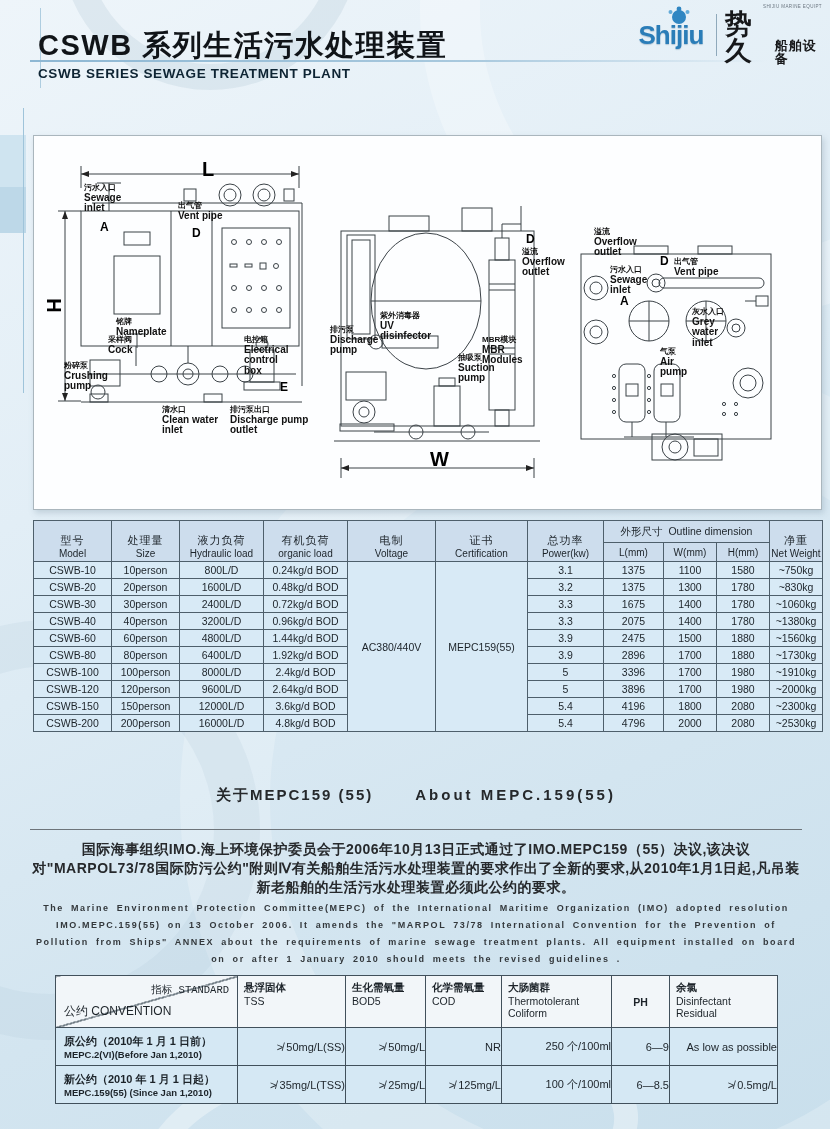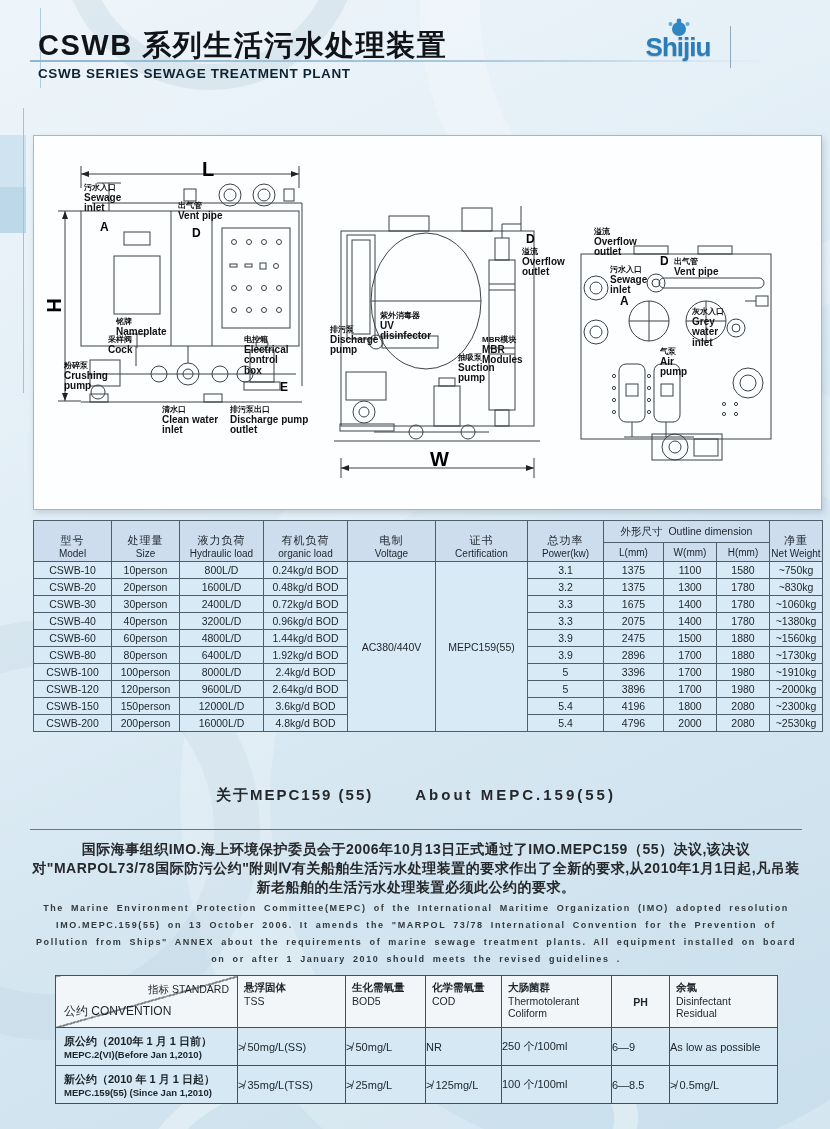--- a/index.html
+++ b/index.html
@@ -20,21 +20,21 @@
   .edge-sq2 { position:absolute; left:0; top:187px; width:26px; height:46px; background:#bdd8e8; }
   .vline1 { position:absolute; left:40px; top:8px; width:1px; height:80px; background:#aecde0; }
   .vline2 { position:absolute; left:23px; top:108px; width:1px; height:285px; background:#9fc4da; }
 
   
   .title-zh { position:absolute; left:38px; top:26px; font-size:29px; font-weight:bold; color:#101418; letter-spacing:1.5px; }
   .title-rule { position:absolute; left:30px; top:60px; width:738px; height:2px;
     background:linear-gradient(to right,#8db7d3 0%,#a9c9de 60%,rgba(169,201,222,0)); }
   .title-en { position:absolute; left:38px; top:66px; font-size:13.5px; font-weight:bold; color:#0e2433; letter-spacing:0.6px; }
 
-  .logo { position:absolute; right:8px; top:18px; width:190px; height:58px; display:flex; align-items:center; }
+  .logo { position:absolute; right:8px; top:6px; width:190px; height:58px; display:flex; align-items:center;justify-content:flex-end; }
   .logo-mark { position:relative; width:92px; text-align:center; }
   .logo-drop { position:absolute; left:34px; top:-14px; }
   .logo-brand { font-size:26px; font-weight:bold; color:#2a7db8; letter-spacing:-1px; text-shadow:0 1px 1px rgba(30,80,120,0.25); }
   .logo-bar { width:1px; height:42px; background:#8fa9bb; margin:0 8px 0 6px; }
   .logo-right { line-height:1; }
   .logo-tagline { font-size:4.5px; color:#6b7680; letter-spacing:0.4px; margin-bottom:1px; text-align:right; }
   .logo-row { display:flex; align-items:flex-end; }
   .logo-zh { font-size:27px; font-weight:bold; color:#17181a; letter-spacing:1px; }
   .logo-sub { font-size:13px; font-weight:bold; color:#17181a; margin-left:3px; letter-spacing:1px; }
 
@@ -67,28 +67,28 @@
   .about .p-zh { font-size:14px; font-weight:bold; line-height:19px; letter-spacing:0.5px; color:#26292c; margin-bottom:3px; }
   .about .p-en { font-size:9px; font-weight:bold; line-height:17px; letter-spacing:1.6px; word-spacing:3px; color:#33383c; }
 
   
   .standards { position:absolute; left:55px; top:975px; width:722px; table-layout:fixed; }
   .standards th, .standards td { border:1px solid #41505b; color:#1c2329; }
   .standards th { background:#f2f6f9; font-weight:normal; text-align:left; vertical-align:top; padding:5px 6px; height:52px; }
   .standards th .h-zh { font-size:10.5px; font-weight:bold; }
   .standards th .h-en { font-size:10.5px; }
   .standards th.ph-col { text-align:center; vertical-align:middle; }
-  .standards td { background:#d5e8f4; height:38px; text-align:left; font-size:11px; }
+  .standards td { background:#d5e8f4; height:38px; text-align:right; font-size:11px; }
   .standards td.rowlabel { text-align:left; padding:3px 8px; }
   .standards .rl-zh { font-size:11px; font-weight:bold; display:block; }
   .standards .rl-en { font-size:9.5px; font-weight:bold; display:block; }
   .corner { position:relative; background:
       linear-gradient(to bottom right, transparent calc(50% - 0.6px), #41505b calc(50% - 0.6px), #41505b calc(50% + 0.6px), transparent calc(50% + 0.6px)),
       #f2f6f9 !important; }
-  .corner .c-top { position:absolute; right:8px; top:7px; font-size:10.5px; }
+  .corner .c-top { position:absolute; right:8px; top:7px; font-size:10.5px;font-family:Liberation Mono, monospace; }
   .corner .c-bottom { position:absolute; left:8px; bottom:7px; font-size:12px; }
 </style>
 </head>
 <body>
 
 <div class="page">
 
   <div class="swirl s1"></div>
   <div class="swirl s2"></div>
   <div class="swirl s3"></div>
@@ -109,20 +109,27 @@
         <svg width="26" height="18" viewBox="0 0 26 18">
             <circle cx="13" cy="11" r="7" fill="#2f86c2"></circle>
             <circle cx="4.5" cy="6" r="2" fill="#63abd8"></circle>
             <circle cx="13" cy="3" r="2.4" fill="#2f86c2"></circle>
             <circle cx="21.5" cy="6" r="2" fill="#63abd8"></circle>
           </svg>
       </span>
       <span class="logo-brand">Shijiu</span>
     </div>
     <div class="logo-bar"></div>
+    <div class="logo-right">
+      <div class="logo-tagline">SHIJIU MARINE EQUIPT</div>
+      <div class="logo-row">
+        <span class="logo-zh">势久</span>
+        <span class="logo-sub">船舶设备</span>
+      </div>
+    </div>
   </div>
 
   <div class="diagram">
     <svg width="789" height="375" viewBox="0 0 789 375">
       <defs>
         <marker id="arrE" markerWidth="9" markerHeight="7" refX="8" refY="3" orient="auto" markerUnits="userSpaceOnUse">
             <path d="M0,0 L8,3 L0,6 z" fill="#222"></path>
           </marker>
         <marker id="arrS" markerWidth="9" markerHeight="7" refX="8" refY="3" orient="auto-start-reverse" markerUnits="userSpaceOnUse">
             <path d="M0,0 L8,3 L0,6 z" fill="#222"></path>

